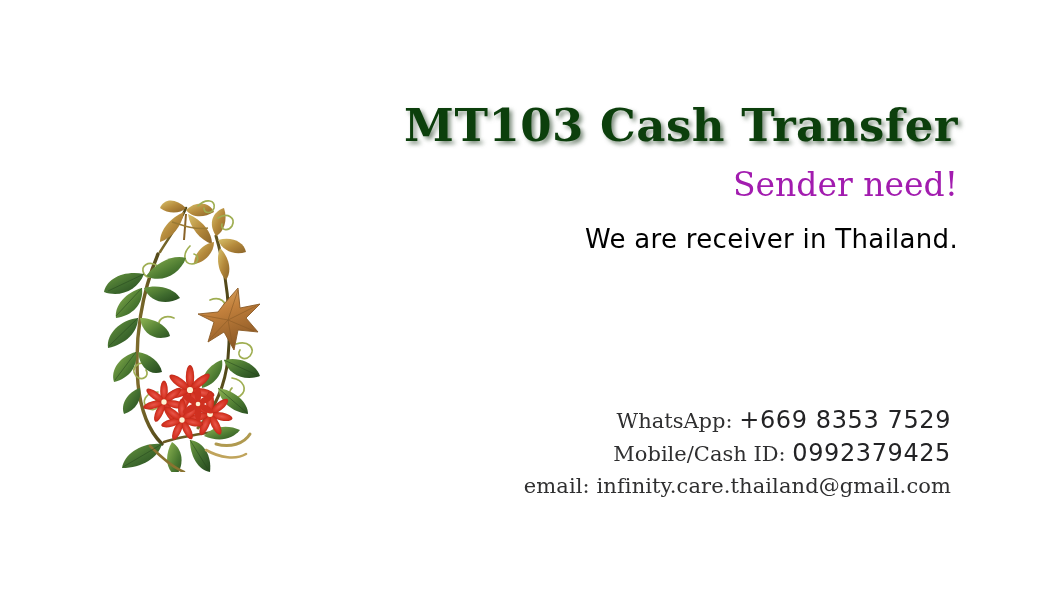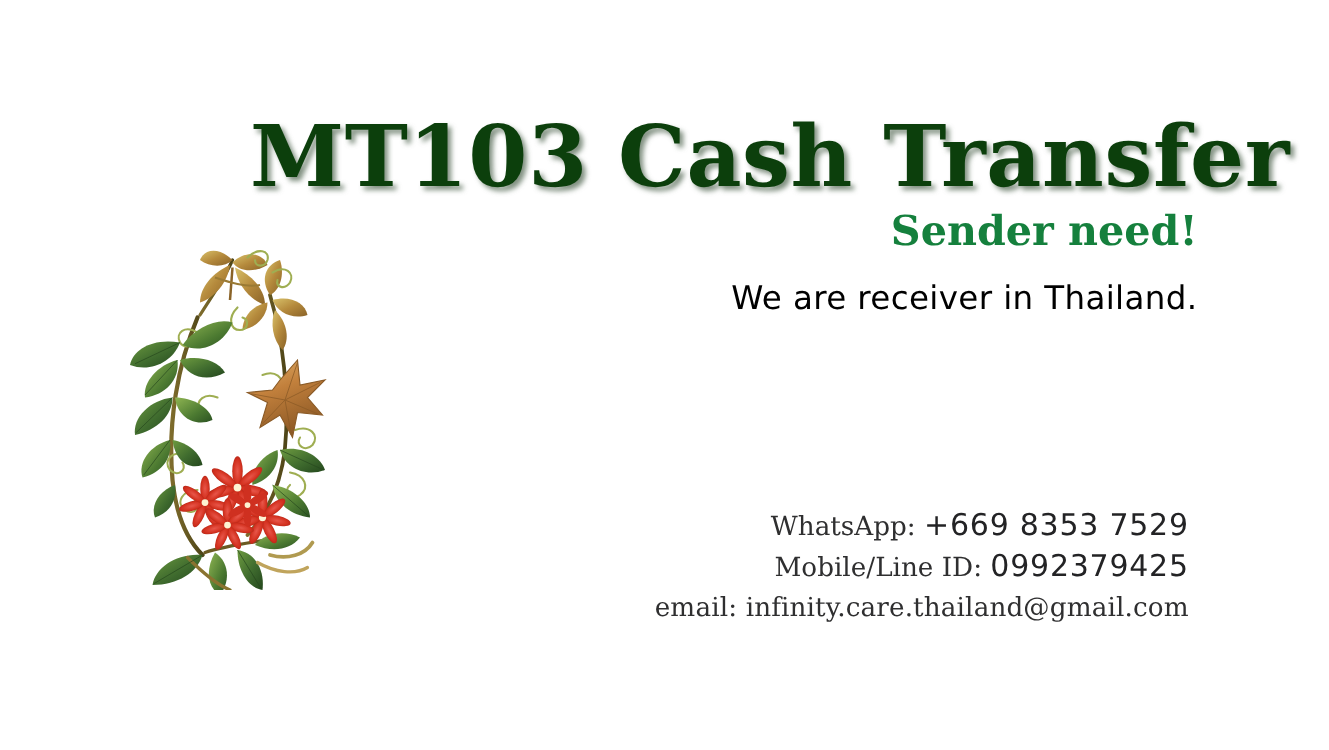--- a/index.html
+++ b/index.html
@@ -37,35 +37,35 @@
     position: absolute;
     left: 200px;
     top: 96px;
     width: 758px;
     text-align: right;
   }
 
   .headline {
     font-family: "DejaVu Serif", "Liberation Serif", serif;
     font-weight: bold;
-    font-size: 68px;
+    font-size: 45px;
     line-height: 60px;
     letter-spacing: 0.5px;
     color: #0c3f0c;
     text-shadow: 3px 3px 4px rgba(90,110,90,0.75);
     white-space: nowrap;
     margin: 0;
   }
 
   .subhead {
     font-family: "DejaVu Serif", "Liberation Serif", serif;
-    font-weight: bold;
+    font-weight: normal;
     font-size: 33px;
     line-height: 42px;
-    color: #15803d;
+    color: #a21caf;
     margin: 8px 0 16px 0;
     white-space: nowrap;
   }
 
   .tagline {
     font-family: "DejaVu Sans", "Liberation Sans", sans-serif;
     font-size: 26px;
     line-height: 34px;
     letter-spacing: 0.3px;
     color: #000000;
@@ -299,19 +299,19 @@
     <h2 class="subhead">Sender need!</h2>
     <p class="tagline">We are receiver in Thailand.</p>
   </div>
 
   <div class="contact-block">
     <div class="contact-line">
       <span class="lbl">WhatsApp:</span>
       <span class="num">+669 8353 7529</span>
     </div>
     <div class="contact-line">
-      <span class="lbl">Mobile/Line ID:</span>
+      <span class="lbl">Mobile/Cash ID:</span>
       <span class="num">0992379425</span>
     </div>
     <div class="contact-line plain">email: infinity.care.thailand@gmail.com</div>
   </div>
 
 </div>
 
 </body></html>

